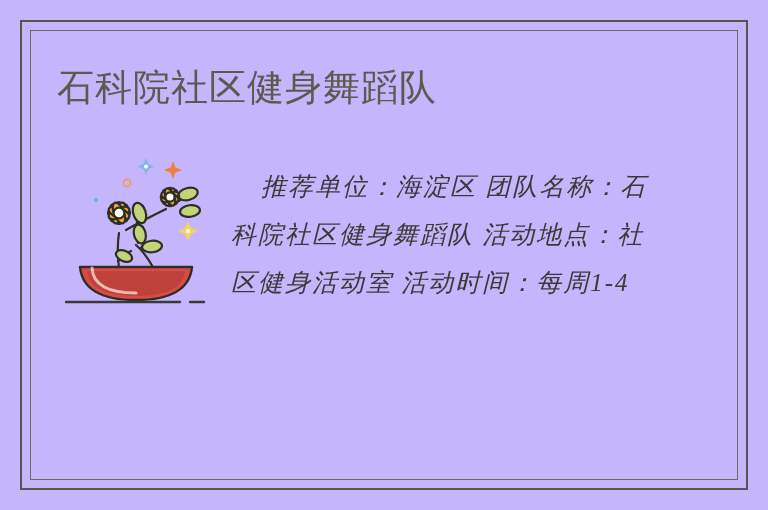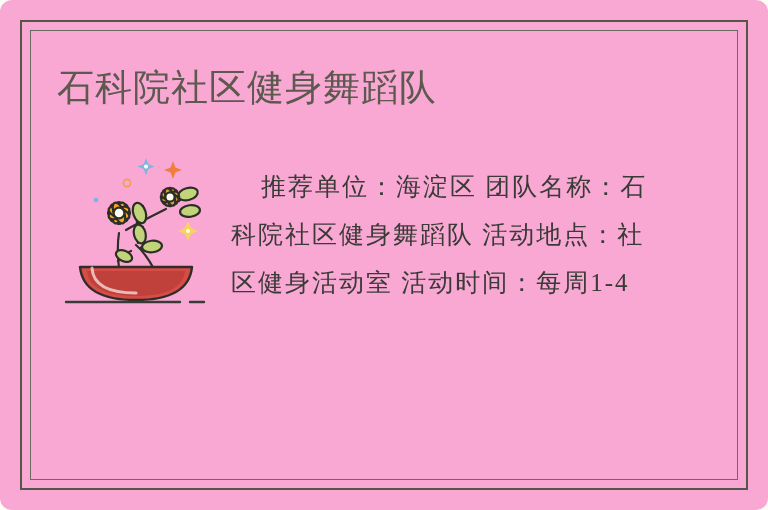--- a/index.html
+++ b/index.html
@@ -11,22 +11,21 @@
     height: 510px;
     background: #fdfdf5;
     font-family: "Liberation Sans", sans-serif;
     overflow: hidden;
   }
 
   #page {
     position: relative;
     width: 768px;
     height: 510px;
-    background: #f9a8d4;
-    border-radius: 12px;
+    background: #c4b5fd;
   }
 
   
   .frame-outer {
     position: absolute;
     left: 20px;
     top: 20px;
     width: 728px;
     height: 470px;
     border: 2px solid #55554a;
@@ -72,20 +71,21 @@
     height: 172px;
   }
 
   
   .body-text {
     position: absolute;
     left: 231px;
     top: 163px;
     width: 420px;
     font-family: "Liberation Serif", "DejaVu Serif", serif;
+    font-style: italic;
     font-size: 25px;
     line-height: 48px;
     color: #3a3a36;
     letter-spacing: 2px;
     word-break: break-all;
     text-indent: 30px;
   }
 </style>
 </head>
 <body>

